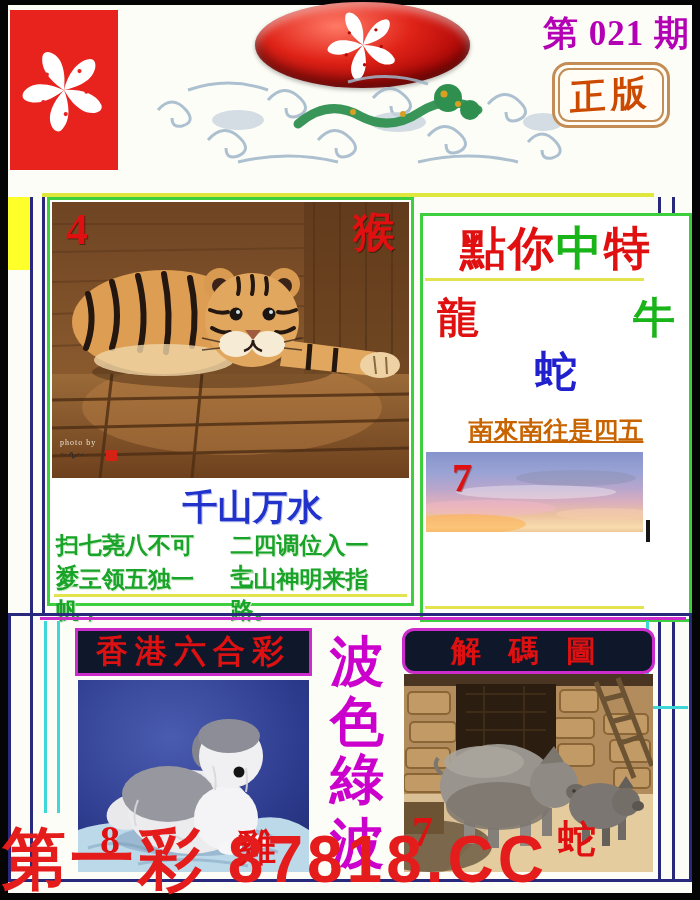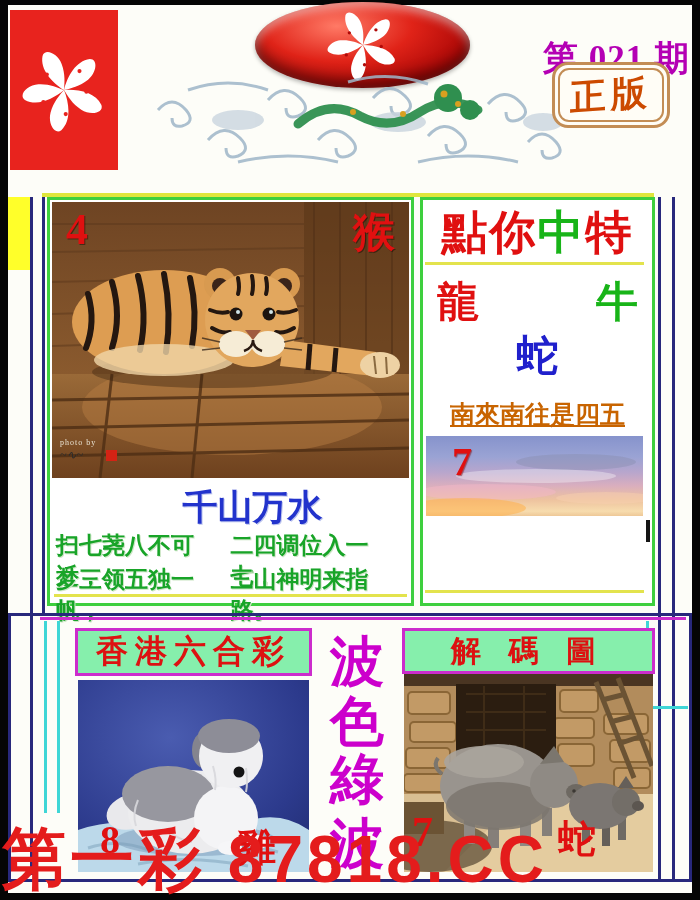--- a/index.html
+++ b/index.html
@@ -13,21 +13,21 @@
   .flag{left:10px;top:10px;width:108px;height:160px;background:#e8231e;display:flex;align-items:center;justify-content:center;}
   .logo-oval{left:255px;top:2px;width:215px;height:86px;border-radius:50%;
      background:radial-gradient(ellipse at 38% 28%, #ff7a66 0%, #e02318 40%, #b00a08 70%, #7a0404 100%);
      box-shadow:inset 0 -8px 14px rgba(0,0,0,.45), inset 0 5px 10px rgba(255,255,255,.5), 0 2px 4px rgba(0,0,0,.3);
      display:flex;align-items:center;justify-content:center;}
   .cloud-band{left:148px;top:70px;width:424px;height:102px;}
   .paper-title{left:168px;top:92px;width:390px;text-align:center;font-size:60px;line-height:1.1;
      font-weight:bold;color:#cc1407;letter-spacing:10px;z-index:5;
      text-shadow:2px 2px 0 rgba(140,20,0,.30);}
   .issue{left:508px;top:10px;width:182px;font-size:35px;font-weight:bold;color:#b400b4;
-     text-align:right;letter-spacing:1px;z-index:6;margin-top:25px;}
+     text-align:right;letter-spacing:1px;z-index:6;}
   .badge{left:552px;top:62px;width:112px;height:60px;background:#fffdf6;border:3px solid #c38d55;
      border-radius:16px;z-index:7;display:flex;align-items:center;justify-content:center;}
   .badge:before{content:"";position:absolute;inset:3px;border:2px solid #c38d55;border-radius:11px;}
   .badge span{font-size:36px;font-weight:bold;color:#cc4a00;letter-spacing:5px;transform:rotate(-4deg) skewX(-4deg);}
 
   .grad-bar{left:8px;top:170px;width:684px;height:23px;
      background:linear-gradient(90deg,#230300 0%,#58100 10%,#5d1200 18%,#7c2600 40%,#964400 60%,
         #b56a06 76%,#e8b23a 88%,#ffe756 93%,#7c5e00 97%,#140c00 100%);}
   .yellow-underbar{left:42px;top:193px;width:612px;height:4px;background:#dfe63c;}
 
@@ -52,47 +52,47 @@
   .credit-squiggle{left:10px;top:248px;font-size:12px;color:#2b2b2b;font-style:italic;}
   .red-seal{left:56px;top:250px;width:11px;height:11px;background:#d42314;}
   .caption{left:0;top:284px;width:100%;text-align:center;font-size:35px;font-weight:bold;color:#2233cc;
      text-shadow:1px 1px 0 #bcc4ee;padding-left:22px;}
   .poem{left:6px;width:349px;display:flex;justify-content:space-between;font-size:23px;font-weight:bold;
      color:#18a428;text-shadow:1px 1px 0 #cde6c6;}
   .poem-1{top:330px;} .poem-2{top:364px;}
   .yline-left{left:4px;top:394px;width:353px;height:3px;background:#e3e34d;}
 
   
-  .panel-right{left:420px;top:197px;width:229px;height:403px;}
+  .panel-right{left:420px;top:213px;width:229px;height:403px;padding-left:37px;}
   .sp-title{left:0;top:2px;width:100%;text-align:center;font-size:46px;font-weight:bold;letter-spacing:2px;}
   .c-red{color:#e01010;} .c-green{color:#18b418;}
   .yline-r1{left:2px;top:62px;width:219px;height:3px;background:#e3e34d;}
   .animal-red{left:14px;top:74px;font-size:42px;font-weight:bold;color:#e01010;}
   .animal-green{right:14px;top:74px;position:absolute;font-size:42px;font-weight:bold;color:#18b418;}
   .animal-blue{left:0;top:128px;width:100%;text-align:center;font-size:42px;font-weight:bold;color:#2020cc;}
   .hint{left:0;top:198px;width:100%;text-align:center;font-size:25px;font-weight:bold;color:#c86400;text-decoration:underline;}
   .sunset{left:3px;top:236px;width:217px;height:80px;overflow:hidden;
      background:linear-gradient(180deg,#8693cc 0%,#9aa3d4 26%,#b9a6cc 46%,#d9aebe 62%,#eec39f 80%,#f7dcae 94%,#eec898 100%);}
   .sunset-num{left:26px;top:2px;font-size:40px;font-weight:bold;color:#e01010;text-shadow:1px 1px 1px rgba(120,0,0,.5);}
   .yline-r2{left:2px;top:390px;width:219px;height:3px;background:#e3e34d;}
   .black-tick{left:646px;top:520px;width:4px;height:22px;background:#151515;}
 
   
   .navy-box{left:8px;top:613px;width:678px;height:263px;border:3px solid #28287c;}
   .magenta-h{left:40px;top:617px;width:646px;height:3px;background:#cc2ccc;}
-  .mag-titlebox{background:#86efac;border:3px solid #cc2ccc;display:flex;align-items:center;justify-content:center;}
+  .mag-titlebox{background:#0f172a;border:3px solid #cc2ccc;display:flex;align-items:center;justify-content:center;}
   .hk-title{left:75px;top:628px;width:231px;height:42px;}
   .hk-title span{font-size:32px;font-weight:bold;color:#dd1111;letter-spacing:7px;}
   .dog-photo{left:78px;top:680px;width:231px;height:192px;}
   .dog-num{left:100px;top:816px;font-size:40px;font-weight:bold;color:#e01010;z-index:20;}
   .dog-zod{left:238px;top:822px;font-size:38px;font-weight:bold;color:#e01010;z-index:20;}
   .wave-col{left:318px;top:626px;width:78px;height:246px;}
   .wave-char{position:absolute;left:0;width:78px;text-align:center;font-size:54px;font-weight:bold;color:#cc00cc;}
   .w0{top:0px;} .w1{top:60px;} .w2{top:118px;} .w3{top:182px;}
-  .dec-title{left:402px;top:628px;width:247px;height:40px;}
+  .dec-title{left:402px;top:628px;width:247px;height:40px;border-radius:12px;}
   .dec-title span{font-size:30px;font-weight:bold;color:#dd1111;letter-spacing:10px;}
   .pig-photo{left:404px;top:674px;width:249px;height:198px;}
   .pig-num{left:412px;top:808px;font-size:42px;font-weight:bold;color:#e01010;z-index:20;}
   .pig-zod{left:558px;top:814px;font-size:38px;font-weight:bold;color:#e01010;z-index:20;}
 
   .watermark{left:2px;top:814px;z-index:40;font-family:"Liberation Sans",sans-serif;
      font-size:64px;font-weight:bold;color:#e41c1c;letter-spacing:4px;white-space:nowrap;
      transform:scaleY(1.05);transform-origin:top left;}
 </style>
 </head>

